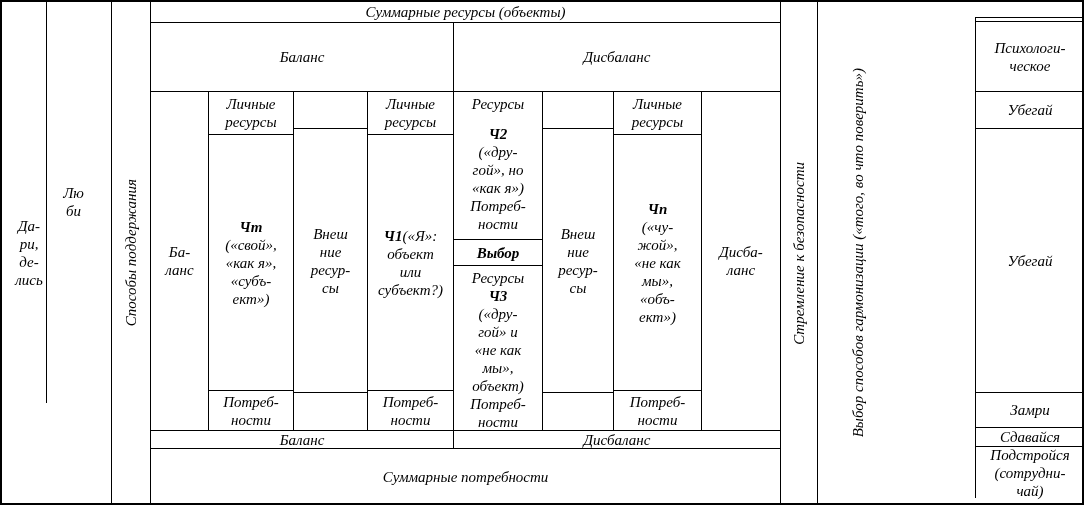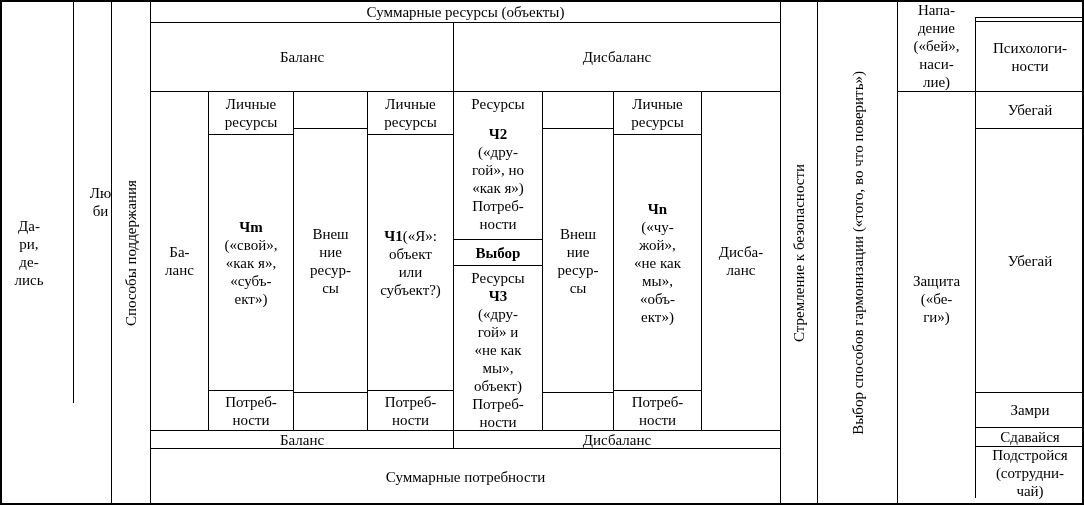--- a/index.html
+++ b/index.html
@@ -18,20 +18,21 @@
     box-sizing:border-box;
     border-left:1px solid #000;
     border-top:1px solid #000;
     display:flex;
     flex-direction:column;
     align-items:center;
     justify-content:center;
     text-align:center;
     white-space:pre-line;
     background:#fff;
+    font-style:italic;
   }
   .top{justify-content:flex-start;padding-top:3px;}
   .b{font-weight:bold;}
   .vert{
     writing-mode:vertical-rl;
     transform:rotate(180deg);
     white-space:nowrap;
   }
   .tight{line-height:16px;}
   .gap-after{margin-bottom:12px;}
@@ -43,21 +44,21 @@
 </style>
 </head>
 <body>
 
 <div id="canvas">
 
   <div class="cell" style="left:0;top:0;width:57px;height:505px">Да-
 ри,
 де-
 лись</div>
-  <div class="cell" style="left:73px;top:0;width:54px;height:403px">Лю
+  <div class="cell" style="left:46px;top:0;width:54px;height:403px">Лю
 би</div>
   <div class="cell" style="left:111px;top:0;width:39px;height:505px"><span class="vert">Способы поддержания</span></div>
 
   <div class="cell tight" style="left:150px;top:0;width:630px;height:22px">Суммарные ресурсы (объекты)</div>
   <div class="cell" style="left:150px;top:22px;width:303px;height:69px">Баланс</div>
   <div class="cell" style="left:453px;top:22px;width:327px;height:69px">Дисбаланс</div>
 
   <div class="cell" style="left:150px;top:91px;width:58px;height:339px">Ба-
 ланс</div>
 
@@ -137,32 +138,24 @@
   <div class="cell" style="left:701px;top:91px;width:79px;height:339px">Дисба-
 ланс</div>
 
   <div class="cell tight" style="left:150px;top:430px;width:303px;height:18px">Баланс</div>
   <div class="cell tight" style="left:453px;top:430px;width:327px;height:18px">Дисбаланс</div>
   <div class="cell" style="left:150px;top:448px;width:630px;height:57px">Суммарные потребности</div>
 
   <div class="cell" style="left:780px;top:0;width:37px;height:505px"><span class="vert">Стремление к безопасности</span></div>
   <div class="cell" style="left:817px;top:0;width:80px;height:505px"><span class="vert">Выбор способов гармонизации («того, во что поверить»)</span></div>
 
-  <div class="cell" style="left:897px;top:0;width:78px;height:91px">Напа-
-дение
-(«бей»,
-наси-
-лие)</div>
-  <div class="cell" style="left:897px;top:91px;width:78px;height:414px">Защита
-(«бе-
-ги»)</div>
 
   <div class="cell tight" style="left:975px;top:17px;width:109px;height:21px">Физическое</div>
   <div class="cell" style="left:975px;top:21px;width:109px;height:70px">Психологи-
-ности</div>
+ческое</div>
   <div class="cell" style="left:975px;top:91px;width:109px;height:37px">Убегай</div>
   <div class="cell" style="left:975px;top:128px;width:109px;height:264px">Убегай</div>
   <div class="cell" style="left:975px;top:392px;width:109px;height:35px">Замри</div>
   <div class="cell tight" style="left:975px;top:427px;width:109px;height:19px">Сдавайся</div>
   <div class="cell" style="left:975px;top:446px;width:109px;height:52px">Подстройся
 (сотрудни-
 чай)</div>
 
   <div id="outer-frame"></div>
 </div>

